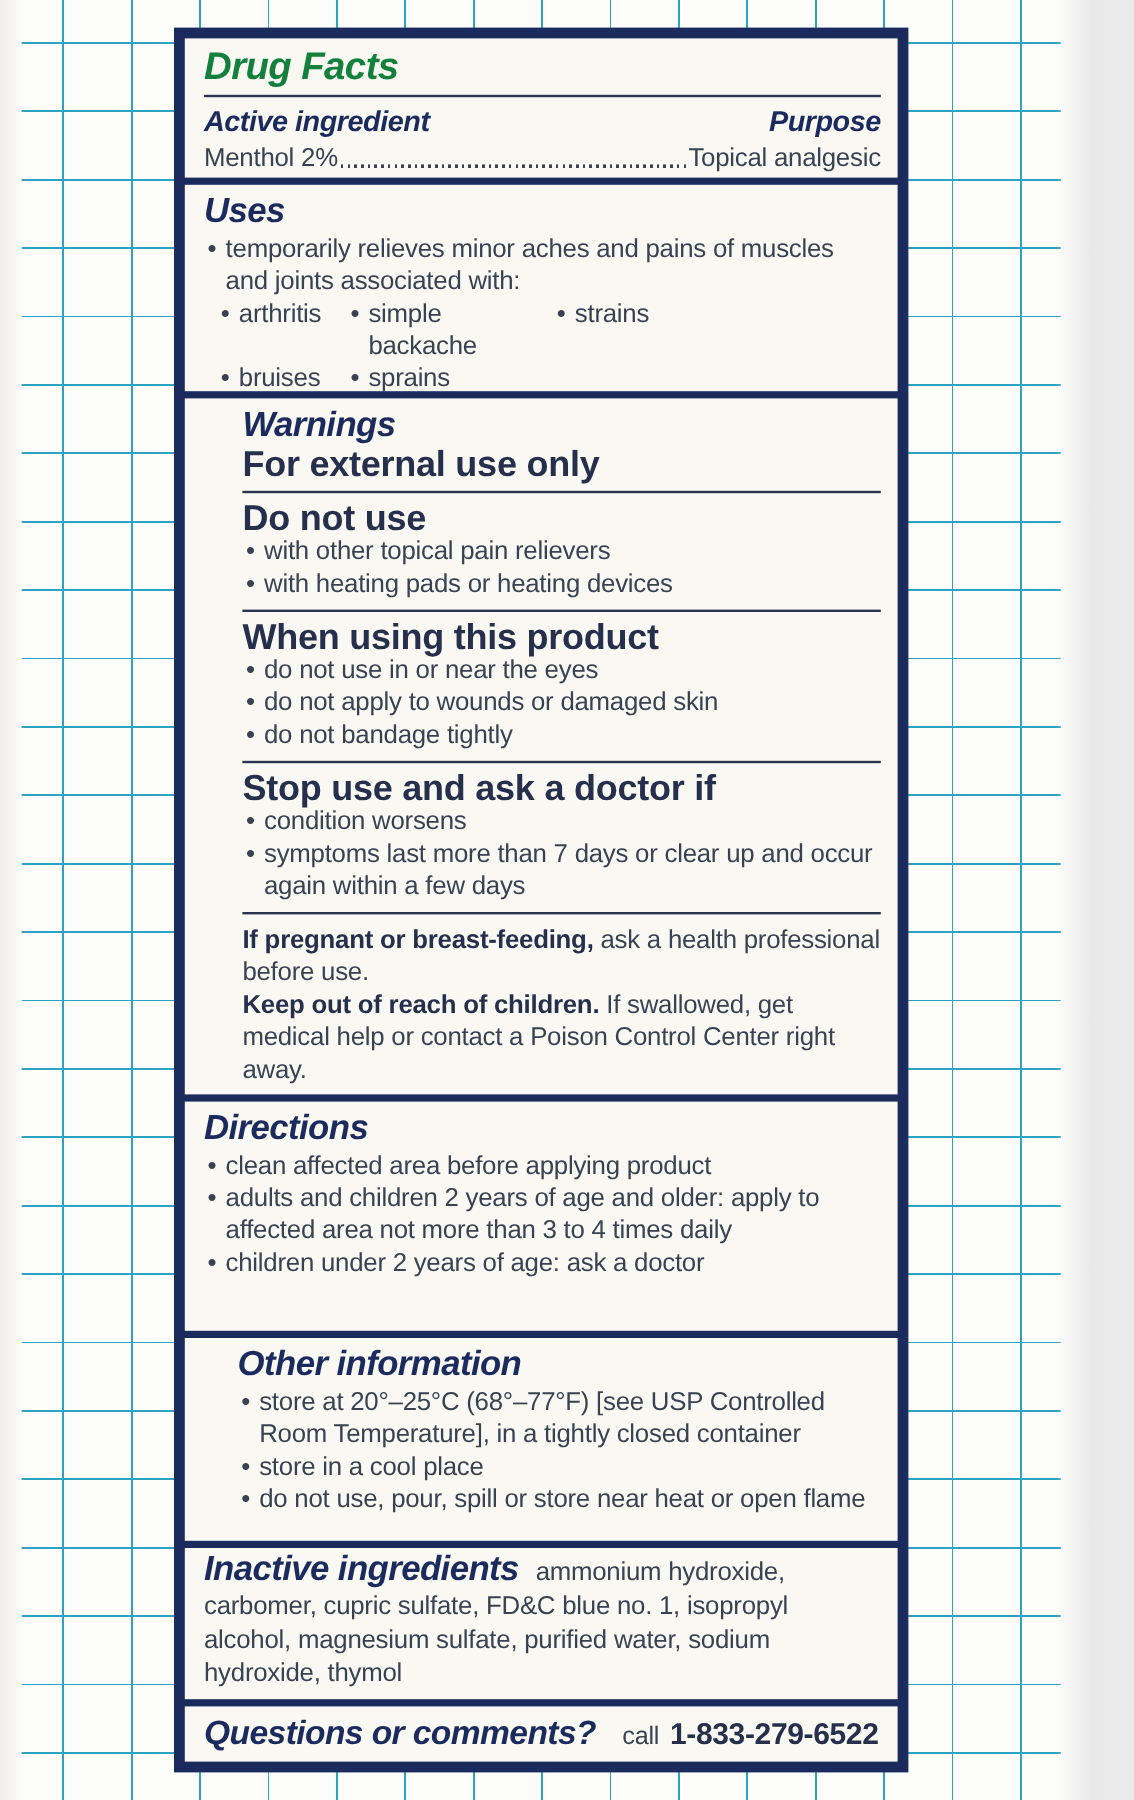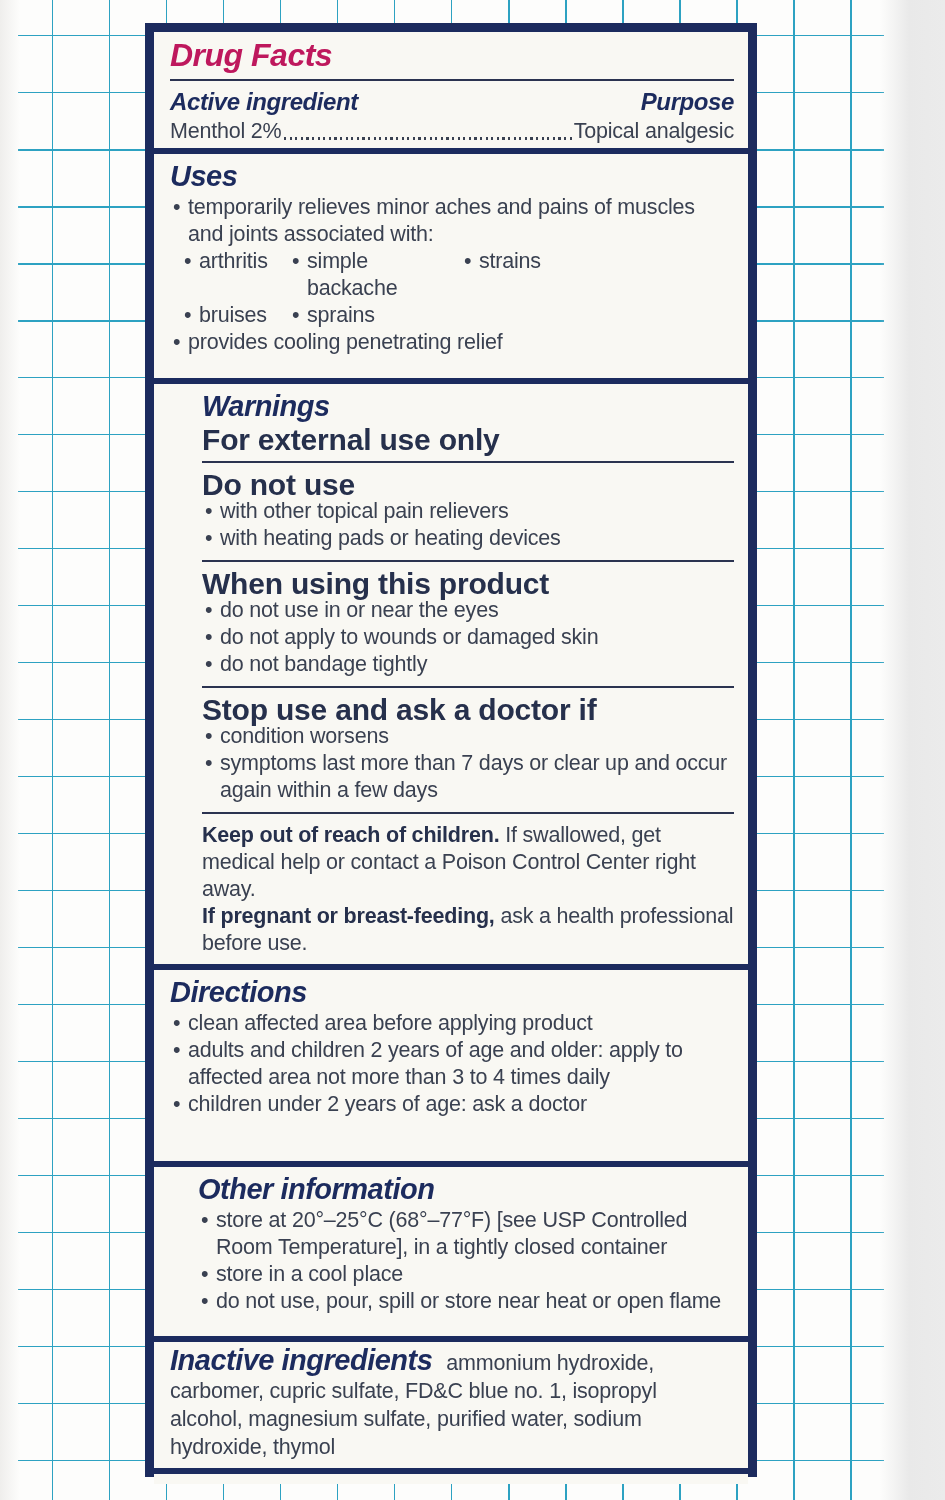--- a/index.html
+++ b/index.html
@@ -34,21 +34,21 @@
     box-sizing:border-box;
     padding:4px 14px 6px 16px;
     color:#3a4151;
     font-size:21.5px;
     letter-spacing:-0.2px;
     line-height:27px;
     overflow:hidden;
     flex:0 0 auto;
   }
   .title-xl{
-    font-style:italic;font-weight:bold;color:#be185d;
+    font-style:italic;font-weight:bold;color:#15803d;
     font-size:32px;line-height:38px;letter-spacing:-0.5px;
   }
   .sec-head{
     font-style:italic;font-weight:bold;color:#1c2b5e;
     font-size:29px;line-height:36px;letter-spacing:-0.5px;
   }
   .subhead{
     font-weight:bold;color:#26304c;font-size:30px;
   }
   .thin-rule{
@@ -88,21 +88,21 @@
   .questions-row{
     display:flex;align-items:baseline;padding-top:4px;
   }
   .q-head{
     font-style:italic;font-weight:bold;color:#1c2b5e;
     font-size:28px;letter-spacing:-0.5px;
   }
   .q-call{font-size:21px;margin-left:22px;}
   .q-phone{font-weight:bold;color:#26304c;font-size:25px;margin-left:9px;letter-spacing:-0.3px;}
   .s-header{height:116px;}
-  .s-uses{height:224px;}
+  .s-uses{height:172px;}
   .s-warnings{height:580px;padding-left:48px;}
   .s-directions{height:191px;}
   .s-other{height:169px;padding-left:44px;}
   .s-inactive{height:126px;}
   .s-questions{flex:1 1 auto;}
   .mb2{margin-bottom:2px;}
 </style>
 </head>
 <body>
 
@@ -198,24 +198,24 @@
       <span class="dot">•</span>
       <span class="btext">condition worsens</span>
     </div>
     <div class="bullet">
       <span class="dot">•</span>
       <span class="btext">symptoms last more than 7 days or clear up and occur again within a few days</span>
     </div>
     <hr class="warn-rule">
 
     <div>
+      <span class="bold-lead">If pregnant or breast-feeding,</span><span> ask a health professional before use.</span>
+    </div>
+    <div>
       <span class="bold-lead">Keep out of reach of children.</span><span> If swallowed, get medical help or contact a Poison Control Center right away.</span>
-    </div>
-    <div>
-      <span class="bold-lead">If pregnant or breast-feeding,</span><span> ask a health professional before use.</span>
     </div>
   </div>
 
   <div class="section s-directions">
     <div class="sec-head">Directions</div>
     <div class="bullet">
       <span class="dot">•</span>
       <span class="btext">clean affected area before applying product</span>
     </div>
     <div class="bullet">

